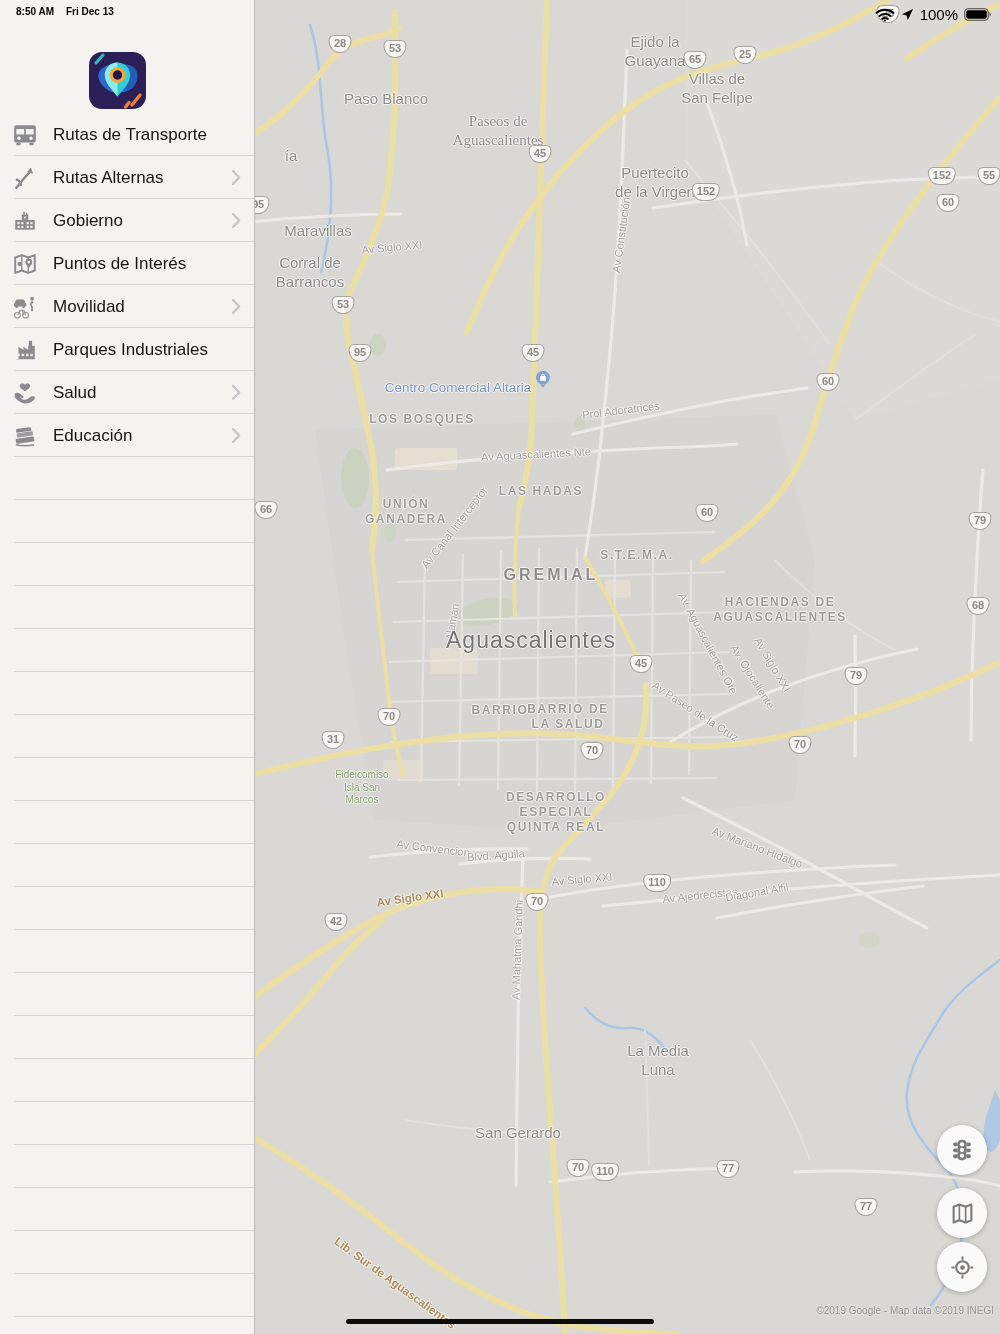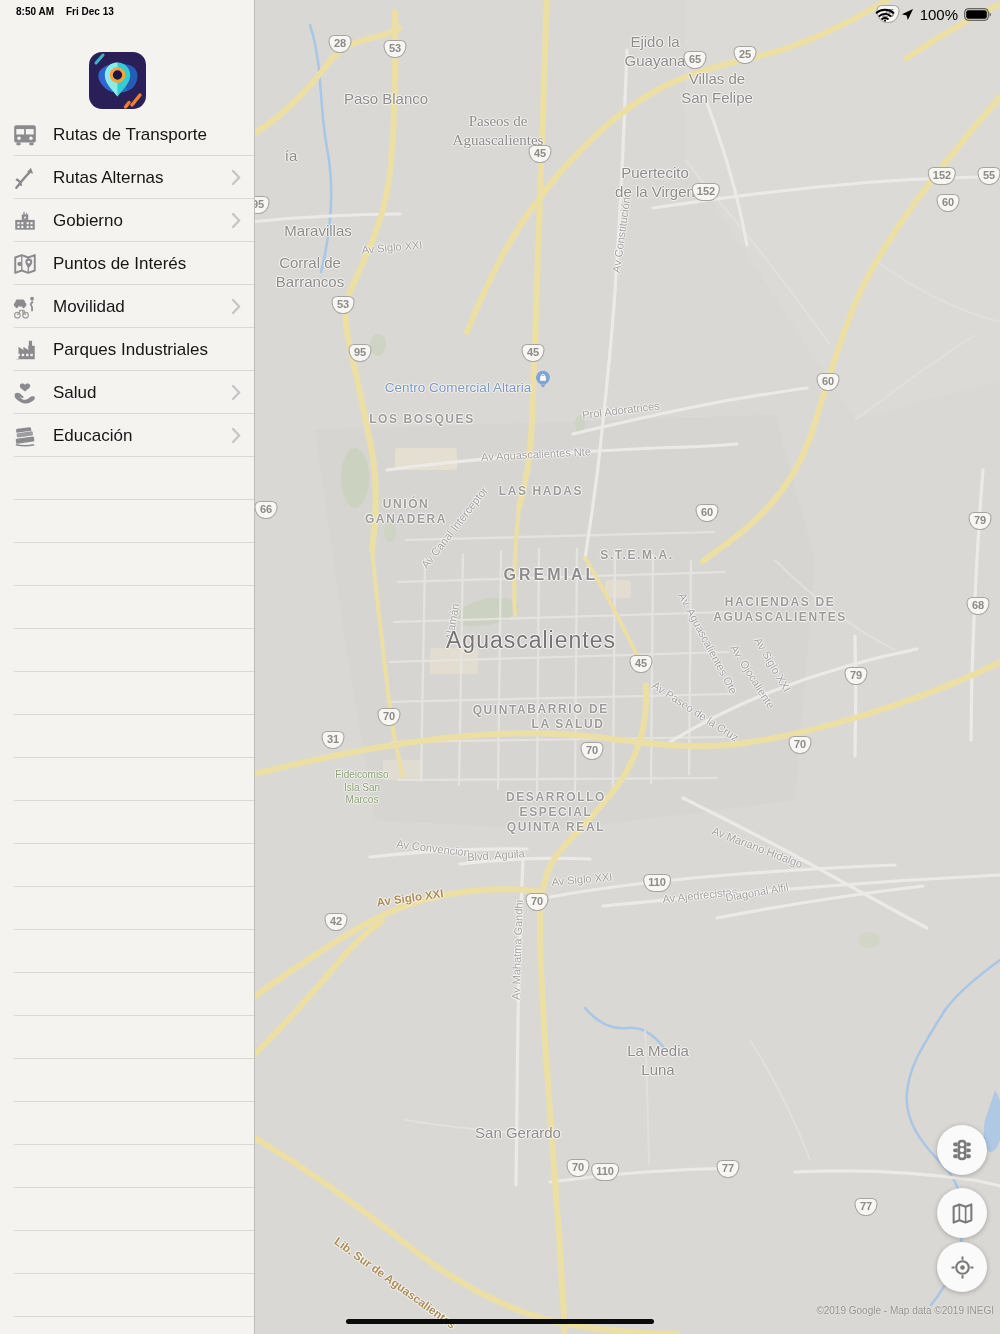--- a/index.html
+++ b/index.html
@@ -168,21 +168,21 @@
       <div class="lbl lbl-area" style="left: 382px; top: 555px; transform: translate(-50%, -50%);">S.T.E.M.A.</div>
       <div class="lbl lbl-area-lg" style="left: 296px; top: 575px; transform: translate(-50%, -50%);">GREMIAL</div>
       <div class="lbl lbl-area" style="left: 525px; top: 610px; transform: translate(-50%, -50%);">HACIENDAS DE
 AGUASCALIENTES</div>
       <div class="lbl lbl-road" style="left: 198px; top: 622px; transform: translate(-50%, -50%) rotate(-80deg);">Alamán</div>
       <div class="lbl lbl-city" style="left: 276px; top: 640px; transform: translate(-50%, -50%);">Aguascalientes</div>
       <div class="lbl lbl-road" style="left: 453px; top: 645px; transform: translate(-50%, -50%) rotate(62deg);">Av. Aguascalientes Ote.</div>
       <div class="lbl lbl-road" style="left: 517px; top: 665px; transform: translate(-50%, -50%) rotate(60deg);">Av Siglo XXI</div>
       <div class="lbl lbl-road" style="left: 497px; top: 677px; transform: translate(-50%, -50%) rotate(58deg);">Av. Ojocaliente</div>
       <div class="lbl lbl-road" style="left: 440px; top: 712px; transform: translate(-50%, -50%) rotate(33deg);">Av Paseo de la Cruz</div>
-      <div class="lbl lbl-area" style="left: 245px; top: 710px; transform: translate(-50%, -50%);">QUINTA</div>
+      <div class="lbl lbl-area" style="left: 245px; top: 710px; transform: translate(-50%, -50%);">BARRIO</div>
       <div class="lbl lbl-area" style="left: 313px; top: 717px; transform: translate(-50%, -50%);">BARRIO DE
 LA SALUD</div>
       <div class="lbl lbl-poi-green" style="left: 107px; top: 788px; transform: translate(-50%, -50%);">Fideicomiso
 Isla San
 Marcos</div>
       <div class="lbl lbl-area" style="left: 301px; top: 812px; transform: translate(-50%, -50%);">DESARROLLO
 ESPECIAL
 QUINTA REAL</div>
       <div class="lbl lbl-road" style="left: 178px; top: 849px; transform: translate(-50%, -50%) rotate(7deg);">Av Convencion</div>
       <div class="lbl lbl-road" style="left: 241px; top: 856px; transform: translate(-50%, -50%) rotate(-4deg);">Blvd. Aguila</div>

